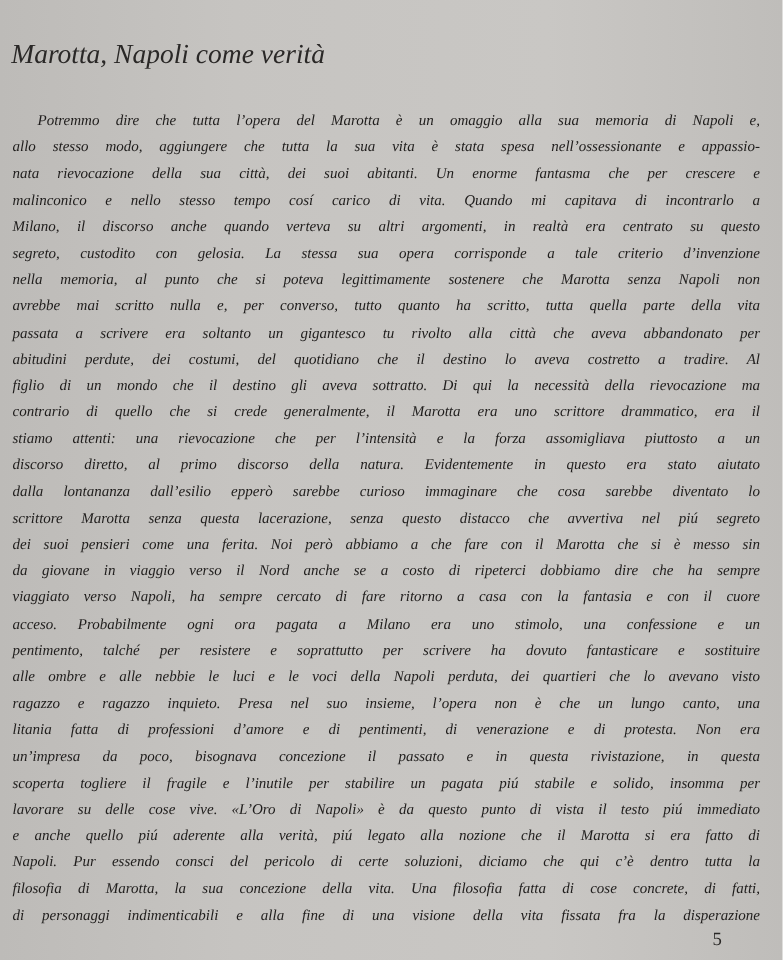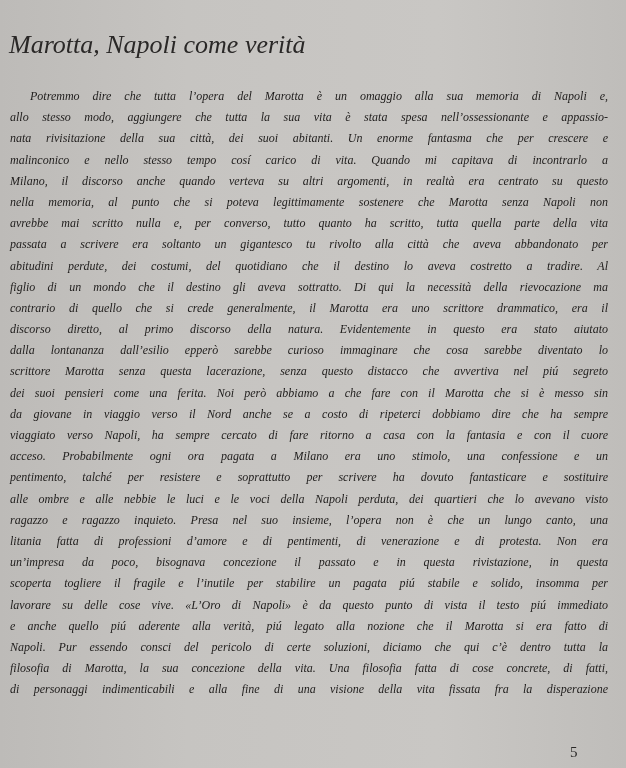--- a/index.html
+++ b/index.html
@@ -6,21 +6,21 @@
   body {
     width: 626px; height: 768px; overflow: hidden;
     background: linear-gradient(90deg, #bdbbb8 0%, #c6c4c1 30%, #c9c7c4 70%, #bfbdba 100%);
     position: relative;
     font-family: "DejaVu Serif", "Liberation Serif", serif;
     color: #1f1d1c;
   }
   .title {
     position: absolute; left: 9px; top: 30px;
     font-family: "Liberation Serif", serif;
-    font-style: italic; font-size: 26px; color: #2a2827;
+    font-style: italic; font-size: 22px; color: #2a2827;
     margin: 0; font-weight: normal;
   }
   .body-text {
     position: absolute; left: 10px; top: 86px; width: 598px;
   }
   .line {
     display: block; white-space: nowrap;
     font-family: "Liberation Serif", serif;
     font-style: italic; font-size: 12px;
     height: 21.2px; line-height: 21.2px;
@@ -33,29 +33,31 @@
   }
 </style>
 </head>
 <body>
 
 <h1 class="title">Marotta, Napoli come verità</h1>
 
 <div class="body-text">
   <span class="line first">Potremmo dire che tutta l’opera del Marotta è un omaggio alla sua memoria di Napoli e,</span>
   <span class="line">allo stesso modo, aggiungere che tutta la sua vita è stata spesa nell’ossessionante e appassio-</span>
-  <span class="line">nata rivisitazione della sua città, dei suoi abitanti. Un enorme fantasma che per crescere e</span>
+  <span class="line">nata rievocazione della sua città, dei suoi abitanti. Un enorme fantasma che per crescere e</span>
   <span class="line">malinconico e nello stesso tempo cosí carico di vita. Quando mi capitava di incontrarlo a</span>
   <span class="line">Milano, il discorso anche quando verteva su altri argomenti, in realtà era centrato su questo</span>
+  <span class="line">segreto, custodito con gelosia. La stessa sua opera corrisponde a tale criterio d’invenzione</span>
   <span class="line">nella memoria, al punto che si poteva legittimamente sostenere che Marotta senza Napoli non</span>
   <span class="line">avrebbe mai scritto nulla e, per converso, tutto quanto ha scritto, tutta quella parte della vita</span>
   <span class="line">passata a scrivere era soltanto un gigantesco tu rivolto alla città che aveva abbandonato per</span>
   <span class="line">abitudini perdute, dei costumi, del quotidiano che il destino lo aveva costretto a tradire. Al</span>
   <span class="line">figlio di un mondo che il destino gli aveva sottratto. Di qui la necessità della rievocazione ma</span>
   <span class="line">contrario di quello che si crede generalmente, il Marotta era uno scrittore drammatico, era il</span>
+  <span class="line">stiamo attenti: una rievocazione che per l’intensità e la forza assomigliava piuttosto a un</span>
   <span class="line">discorso diretto, al primo discorso della natura. Evidentemente in questo era stato aiutato</span>
   <span class="line">dalla lontananza dall’esilio epperò sarebbe curioso immaginare che cosa sarebbe diventato lo</span>
   <span class="line">scrittore Marotta senza questa lacerazione, senza questo distacco che avvertiva nel piú segreto</span>
   <span class="line">dei suoi pensieri come una ferita. Noi però abbiamo a che fare con il Marotta che si è messo sin</span>
   <span class="line">da giovane in viaggio verso il Nord anche se a costo di ripeterci dobbiamo dire che ha sempre</span>
   <span class="line">viaggiato verso Napoli, ha sempre cercato di fare ritorno a casa con la fantasia e con il cuore</span>
   <span class="line">acceso. Probabilmente ogni ora pagata a Milano era uno stimolo, una confessione e un</span>
   <span class="line">pentimento, talché per resistere e soprattutto per scrivere ha dovuto fantasticare e sostituire</span>
   <span class="line">alle ombre e alle nebbie le luci e le voci della Napoli perduta, dei quartieri che lo avevano visto</span>
   <span class="line">ragazzo e ragazzo inquieto. Presa nel suo insieme, l’opera non è che un lungo canto, una</span>

